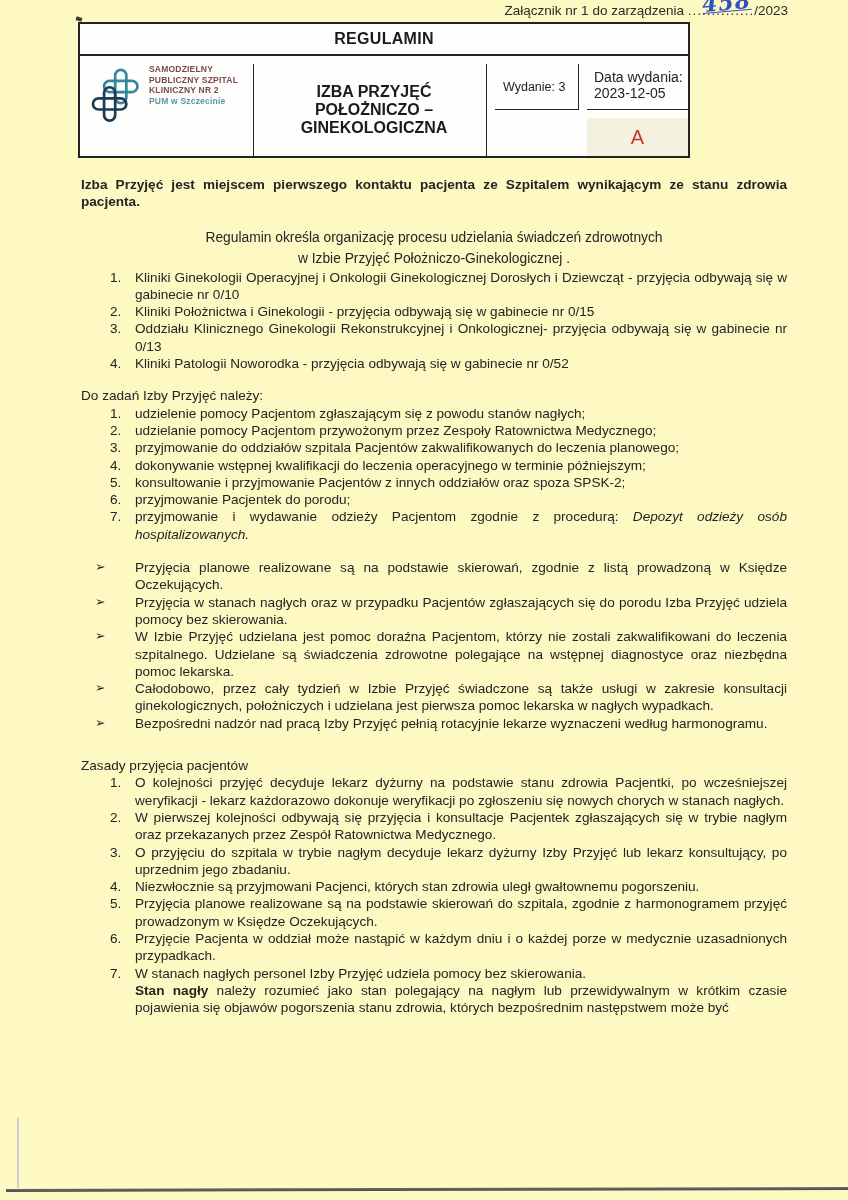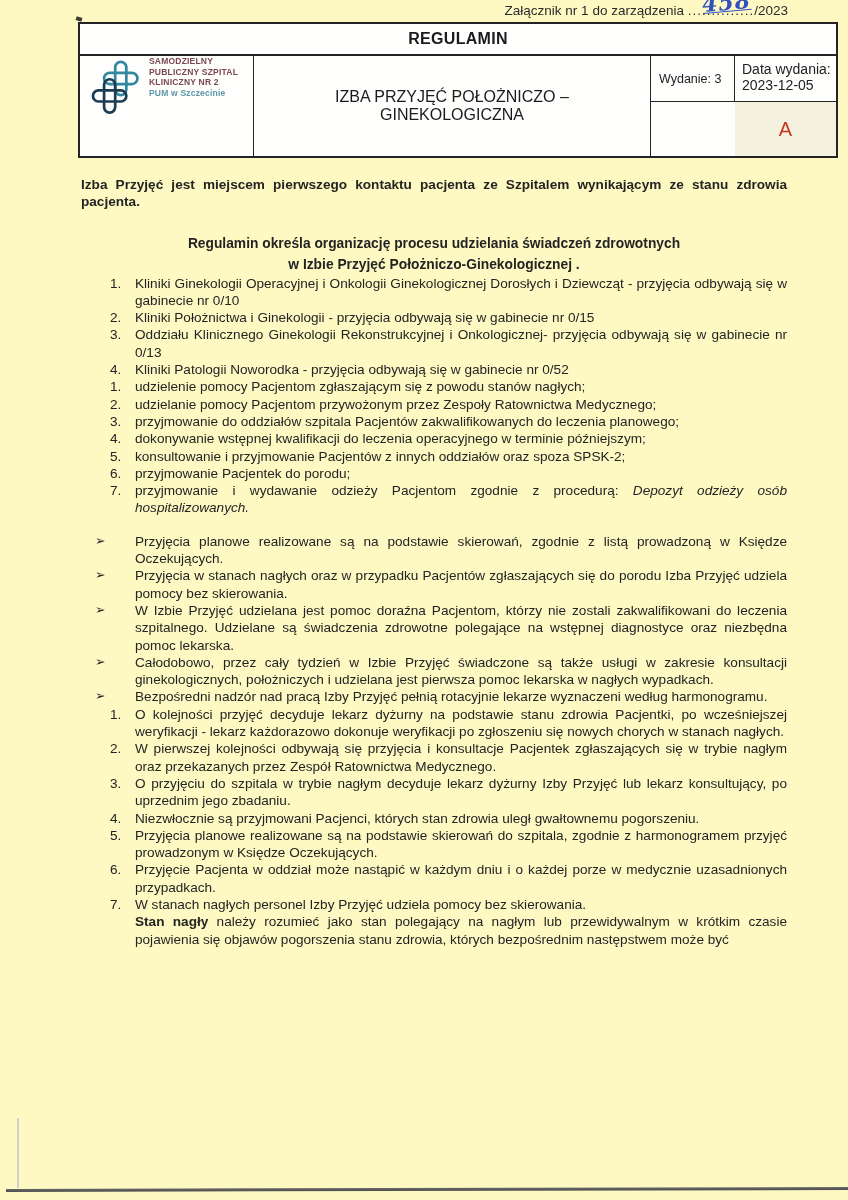--- a/index.html
+++ b/index.html
@@ -21,44 +21,45 @@
     position:absolute; left:14px; top:-14px;
     color:#3050c0; font-size:22px; font-weight:bold; font-style:italic;
     font-family:"DejaVu Serif",serif;
     transform:rotate(-5deg);
     text-decoration:underline;
     text-decoration-thickness:1px;
   }
 
   
   .header-table {
-    position:absolute; left:78px; top:22px; width:760px; height:136px;
+    position:absolute; left:78px; top:22px; width:612px; height:136px;
     border:2px solid #242424; box-sizing:border-box;
     display:grid;
     grid-template-columns:174px 1fr 84px 101px;
     grid-template-rows:32px 46px 1fr;
     background:#fefefd;
+    gap:8px;
   }
   .header-table > div { box-sizing:border-box; }
   .cell-regulamin {
     grid-column:1 / 5; grid-row:1;
     border-bottom:2px solid #242424;
     display:flex; align-items:center; justify-content:center;
     font-weight:bold; font-size:16px; letter-spacing:0.3px; color:#1b1b1b;
   }
   .cell-logo {
     grid-column:1; grid-row:2 / 4;
     border-right:1.5px solid #242424;
     display:flex; align-items:flex-start; gap:6px; padding-left:9px;
   }
   .cell-doctitle {
     grid-column:2; grid-row:2 / 4;
     border-right:1.5px solid #242424;
     display:flex; align-items:center; justify-content:center;
-    text-align:center; font-weight:normal; font-size:16px; color:#1b1b1b;
+    text-align:center; font-weight:bold; font-size:16px; color:#1b1b1b;
     padding:0 8px;
   }
   .cell-edition {
     grid-column:3; grid-row:2;
     border-right:1.5px solid #242424; border-bottom:1.5px solid #242424;
     display:flex; align-items:center; padding-left:8px;
     font-size:12.5px; color:#222;
   }
   .cell-issuedate {
     grid-column:4; grid-row:2;
@@ -80,21 +81,21 @@
   .org-name { font-size:8.5px; font-weight:bold; line-height:10.5px; letter-spacing:0.2px; }
   .org-name .l-maroon { color:#7b4750; }
   .org-name .l-teal   { color:#5b97a5; }
 
   
   .doc-body {
     position:absolute; left:81px; top:176px; width:706px;
     font-size:13.6px; line-height:17.3px; text-align:justify; color:#242424;
   }
   .intro { font-weight:bold; }
-  .heading { margin-top:22px; text-align:center; font-weight:bold; line-height:21px; font-size:13.8px; }
+  .heading { margin-top:16px; text-align:center; font-weight:normal; line-height:21px; font-size:13.8px; }
   .para1 { margin-top:15px; }
   ol.numlist { margin:0; padding:0; list-style:none; counter-reset:item; }
   ol.numlist li { counter-increment:item; position:relative; padding-left:54px; }
   ol.numlist li::before { content:counter(item) "."; position:absolute; left:29px; }
   .clinics { margin-top:9px; }
   .tasks-intro { margin-top:15px; }
   .arrow-list { margin-top:16px; }
   .arrow-item { position:relative; padding-left:54px; }
   .arrow-item .marker { position:absolute; left:14px; font-size:12.5px; }
   .rules-heading { margin-top:25px; }
@@ -173,20 +174,21 @@
     </div>
 
 
     <ol class="numlist clinics">
       <li>Kliniki Ginekologii Operacyjnej i Onkologii Ginekologicznej Dorosłych i Dziewcząt - przyjęcia odbywają się w gabinecie nr 0/10</li>
       <li>Kliniki Położnictwa i Ginekologii - przyjęcia odbywają się w gabinecie nr 0/15</li>
       <li>Oddziału Klinicznego Ginekologii Rekonstrukcyjnej i Onkologicznej- przyjęcia odbywają się w gabinecie nr 0/13</li>
       <li>Kliniki Patologii Noworodka - przyjęcia odbywają się w gabinecie nr 0/52</li>
     </ol>
 
+    <div class="tasks-intro">Do zadań Izby Przyjęć należy:</div>
 
     <ol class="numlist">
       <li>udzielenie pomocy Pacjentom zgłaszającym się z powodu stanów nagłych;</li>
       <li>udzielanie pomocy Pacjentom przywożonym przez Zespoły Ratownictwa Medycznego;</li>
       <li>przyjmowanie do oddziałów szpitala Pacjentów zakwalifikowanych do leczenia planowego;</li>
       <li>dokonywanie wstępnej kwalifikacji do leczenia operacyjnego w terminie późniejszym;</li>
       <li>konsultowanie i przyjmowanie Pacjentów z innych oddziałów oraz spoza SPSK-2;</li>
       <li>przyjmowanie Pacjentek do porodu;</li>
       <li><span>przyjmowanie i wydawanie odzieży Pacjentom zgodnie z procedurą: </span><span class="it">Depozyt odzieży osób hospitalizowanych.</span></li>
     </ol>
@@ -207,20 +209,21 @@
       <div class="arrow-item">
         <span class="marker">➢</span>
         <span>Całodobowo, przez cały tydzień w Izbie Przyjęć świadczone są także usługi w zakresie konsultacji ginekologicznych, położniczych i udzielana jest pierwsza pomoc lekarska w nagłych wypadkach.</span>
       </div>
       <div class="arrow-item">
         <span class="marker">➢</span>
         <span>Bezpośredni nadzór nad pracą Izby Przyjęć pełnią rotacyjnie lekarze wyznaczeni według harmonogramu.</span>
       </div>
     </div>
 
+    <div class="rules-heading">Zasady przyjęcia pacjentów</div>
 
     <ol class="numlist">
       <li>O kolejności przyjęć decyduje lekarz dyżurny na podstawie stanu zdrowia Pacjentki, po wcześniejszej weryfikacji - lekarz każdorazowo dokonuje weryfikacji po zgłoszeniu się nowych chorych w stanach nagłych.</li>
       <li>W pierwszej kolejności odbywają się przyjęcia i konsultacje Pacjentek zgłaszających się w trybie nagłym oraz przekazanych przez Zespół Ratownictwa Medycznego.</li>
       <li>O przyjęciu do szpitala w trybie nagłym decyduje lekarz dyżurny Izby Przyjęć lub lekarz konsultujący, po uprzednim jego zbadaniu.</li>
       <li>Niezwłocznie są przyjmowani Pacjenci, których stan zdrowia uległ gwałtownemu pogorszeniu.</li>
       <li>Przyjęcia planowe realizowane są na podstawie skierowań do szpitala, zgodnie z harmonogramem przyjęć prowadzonym w Księdze Oczekujących.</li>
       <li>Przyjęcie Pacjenta w oddział może nastąpić w każdym dniu i o każdej porze w medycznie uzasadnionych przypadkach.</li>
       <li>W stanach nagłych personel Izby Przyjęć udziela pomocy bez skierowania.</li>
     </ol>

